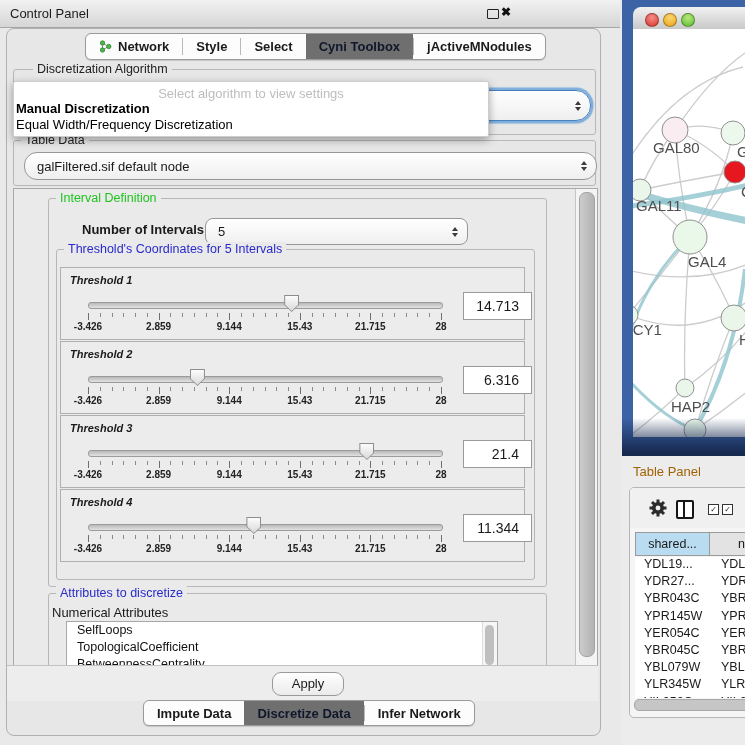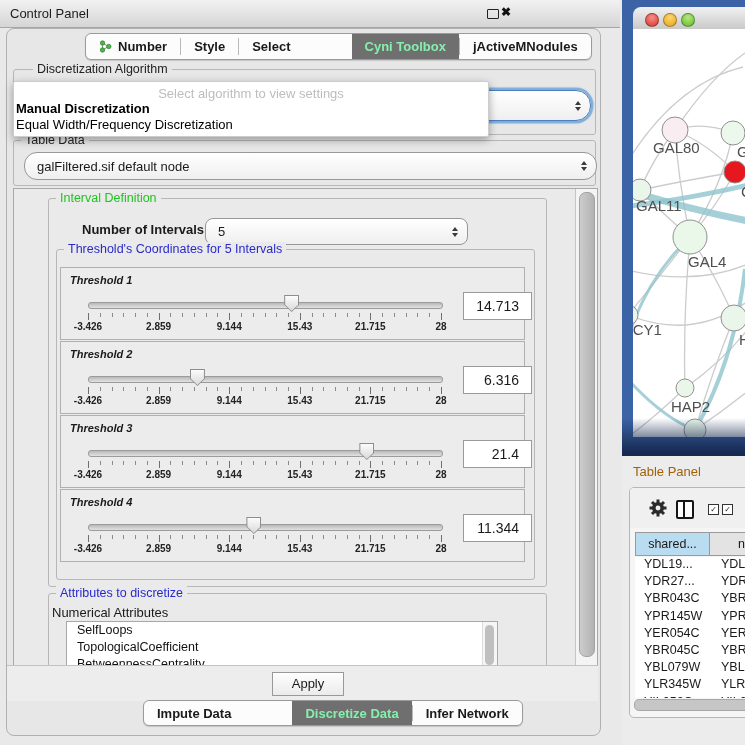--- a/index.html
+++ b/index.html
@@ -18,21 +18,21 @@
   
   .outerbox{left:6px;top:28px;width:593px;height:706px;background:#e7e7e7;
     border:1px solid #b0b0b0;border-radius:8px;}
 
   
   .segstrip{display:flex;align-items:stretch;height:25px;background:#fcfcfc;
     border:1px solid #9a9a9a;border-radius:6px;overflow:hidden;z-index:5;
     box-shadow:0 1px 1px rgba(0,0,0,.15);}
   .seg{display:flex;align-items:center;gap:6px;padding:0 13px;font-size:13px;
     font-weight:bold;color:#1a1a1a;white-space:nowrap;}
-  .seg.dark{background:#6f6f6f;color:#86efac;margin-left:48px;}
+  .seg.dark{background:#6f6f6f;color:#0f172a;}
   .segsep{width:1px;background:#b9b9b9;margin:4px 0;}
   .topstrip{left:85px;top:33px;}
   .bottomstrip{left:143px;top:700px;height:24px;}
 
   
   .group{border:1px solid #b7b7b7;border-radius:3px;}
   .gtitle{position:absolute;top:-8px;left:7px;padding:0 4px;font-size:12.5px;background:inherit;}
 
   
   .combo{background:linear-gradient(#ffffff,#efefef);border:1px solid #979797;
@@ -85,21 +85,21 @@
   .attrlist{position:absolute;left:64px;top:619px;width:430px;height:60px;background:#fff;
     border:1px solid #a8a8a8;overflow:hidden;}
   .attrlist .li{font-size:12.5px;padding:1px 0 1px 10px;height:15px;color:#111;}
   .l-vtrack{position:absolute;right:0;top:0;width:14px;height:100%;
     background:#f6f6f6;border-left:1px solid #ddd;}
   .l-vthumb{position:absolute;left:2px;top:3px;width:9px;height:40px;border-radius:5px;
     background:#bfbfbf;}
 
   .applystrip{left:7px;top:665px;width:591px;height:35px;background:#ededed;
     border-top:1px solid #c2c2c2;}
-  .applybtn{position:absolute;left:265px;top:6px;width:70px;height:22px;border-radius:0;
+  .applybtn{position:absolute;left:265px;top:6px;width:70px;height:22px;border-radius:9px;
     background:linear-gradient(#fefefe,#ebebeb);border:1px solid #999;
     font-size:13px;text-align:center;line-height:22px;}
 
   
   .netframe{left:622px;top:0;width:123px;height:456px;background:#3c63a6;}
   .netframe .bottomfade{position:absolute;left:0;top:418px;width:100%;height:38px;
     background:linear-gradient(rgba(60,99,166,0),#16294f 92%);}
   .macbar{position:absolute;left:11px;top:7px;width:112px;height:22px;
     background:linear-gradient(#f1f1f1,#c9c9c9);border-bottom:1px solid #9b9b9b;
     border-top-left-radius:8px;}
@@ -153,21 +153,21 @@
   <div class="abs segstrip topstrip">
     <div class="seg">
       <svg class="neticon-svg" width="13" height="13" viewBox="0 0 13 13">
         <line x1="3.5" y1="3" x2="9.5" y2="6.5" stroke="#8a8a8a" stroke-width="1"></line>
         <line x1="3.5" y1="10" x2="9.5" y2="6.5" stroke="#8a8a8a" stroke-width="1"></line>
         <line x1="3.5" y1="3" x2="3.5" y2="10" stroke="#8a8a8a" stroke-width="1"></line>
         <circle cx="3.5" cy="3" r="2.2" fill="#49b749" stroke="#2c7d2c" stroke-width="0.7"></circle>
         <circle cx="3.5" cy="10" r="2.2" fill="#49b749" stroke="#2c7d2c" stroke-width="0.7"></circle>
         <circle cx="9.8" cy="6.5" r="2.2" fill="#49b749" stroke="#2c7d2c" stroke-width="0.7"></circle>
       </svg>
-      <span>Number</span>
+      <span>Network</span>
     </div>
     <div class="segsep"></div>
     <div class="seg">
         <span>Style</span>
       </div>
     <div class="segsep"></div>
     <div class="seg">
         <span>Select</span>
       </div>
     <div class="seg dark">

